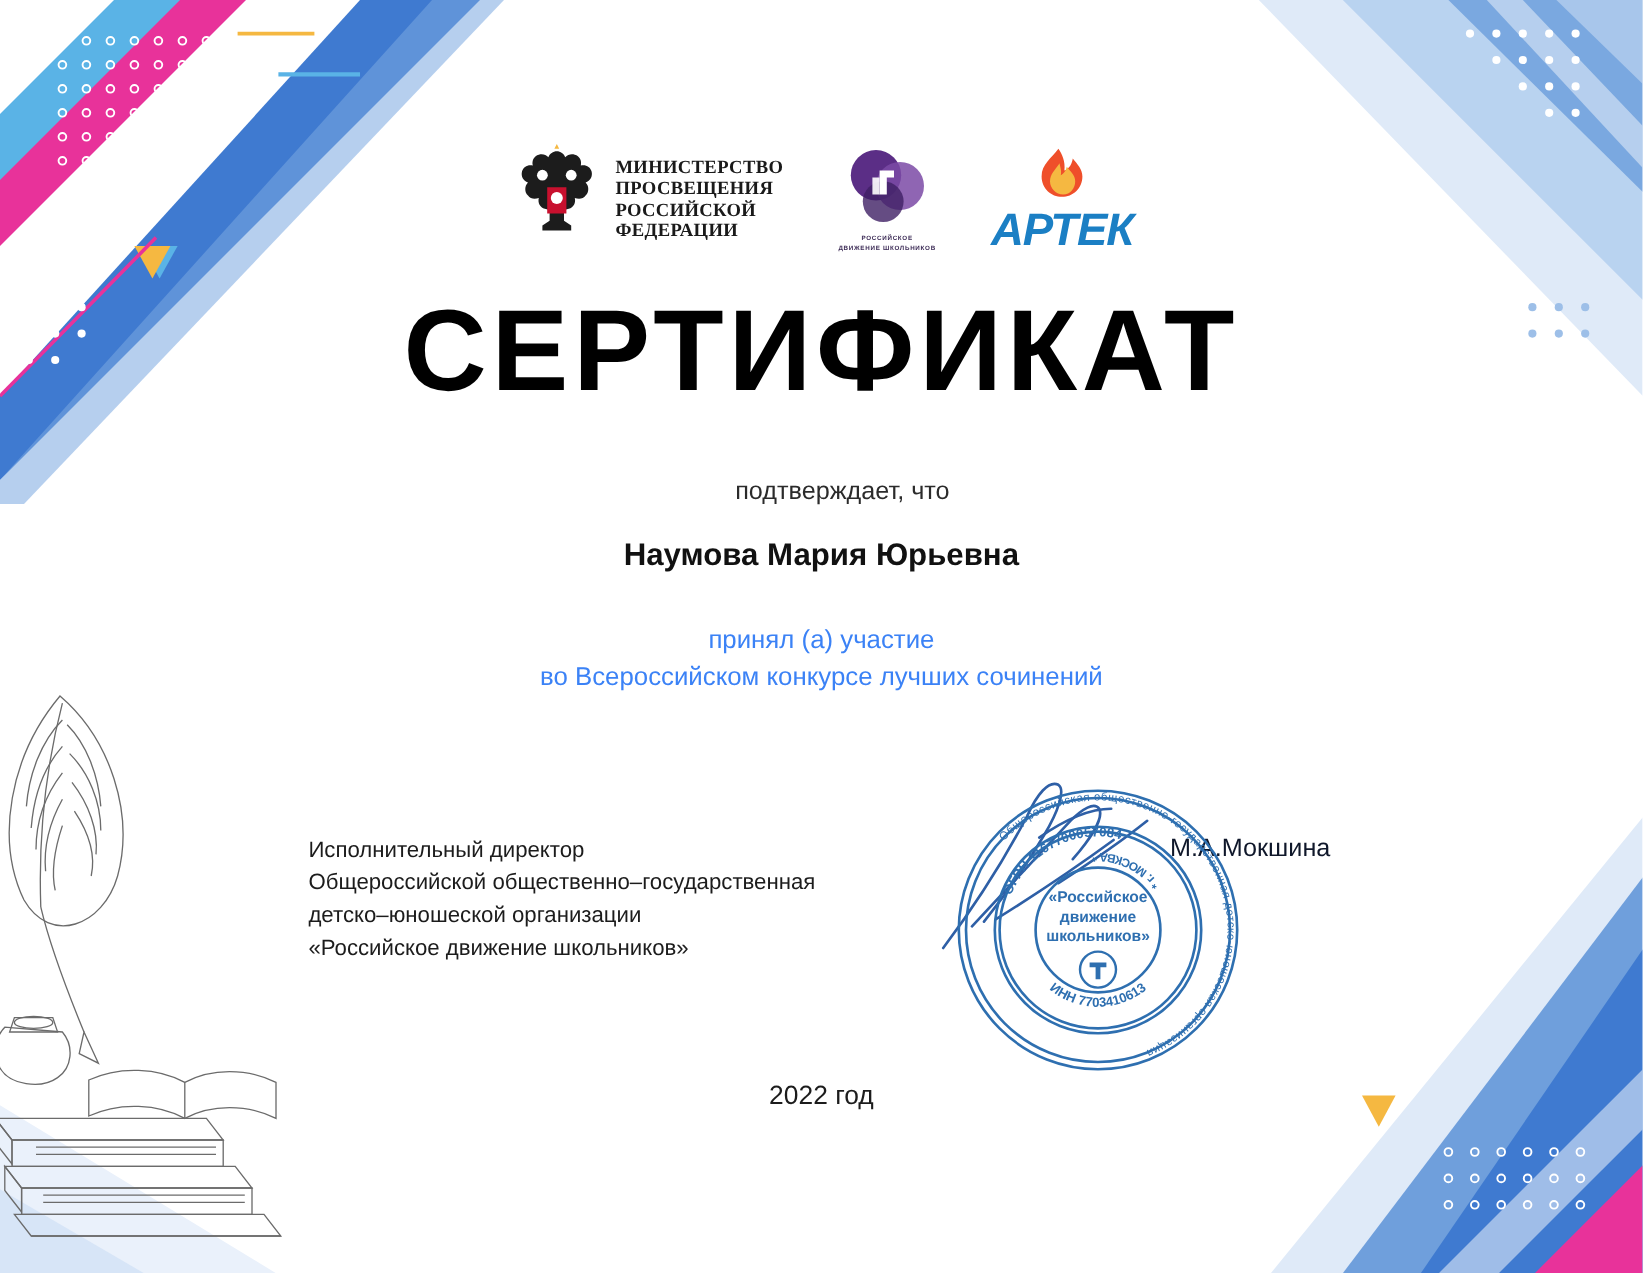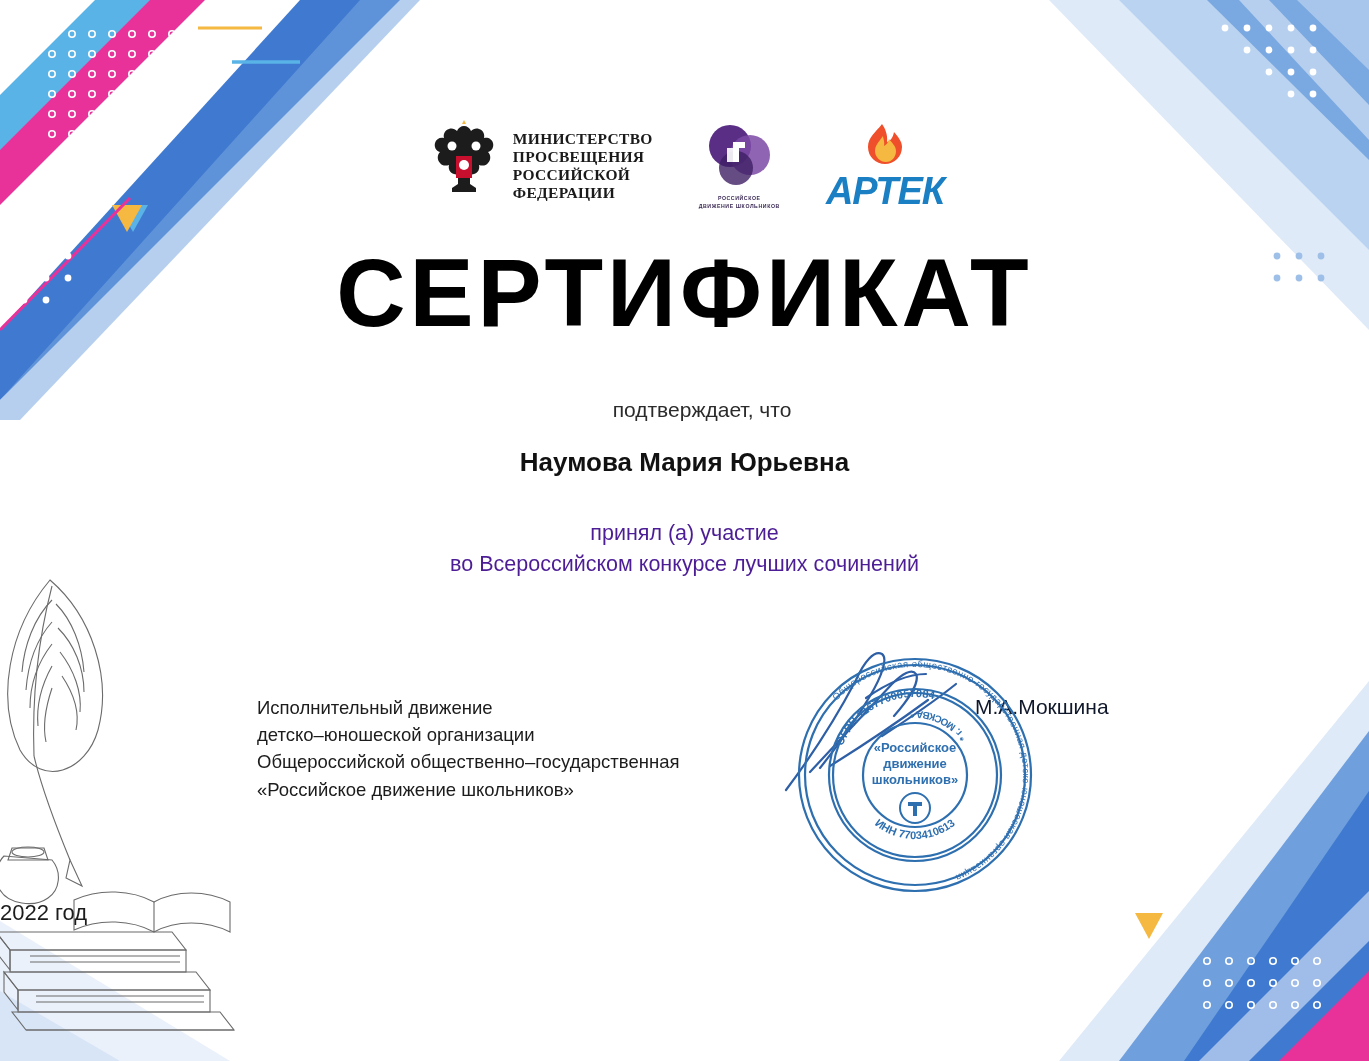--- a/index.html
+++ b/index.html
@@ -101,21 +101,21 @@
     font-size: 26px;
     font-weight: bold;
     color: #111111;
   }
   .body-lines {
     position: absolute;
     left: 0; right: 0;
     top: 518px;
     text-align: center;
     font-size: 21.5px;
-    color: #4c1d95;
+    color: #3b82f6;
     line-height: 1.42;
   }
 
   
   .sig-left {
     position: absolute;
     left: 257px;
     top: 694px;
     font-size: 18.5px;
     color: #1c1c1c;
@@ -125,21 +125,21 @@
     position: absolute;
     left: 975px;
     top: 695px;
     font-size: 21px;
     color: #0f172a;
   }
   .year {
     position: absolute;
     left: 0; right: 0;
     top: 900px;
-    text-align: left;
+    text-align: center;
     font-size: 22px;
     color: #1c1c1c;
   }
 
   .stamp { position: absolute; left: 780px; top: 640px; width: 270px; height: 270px; }
   .quill { position: absolute; left: -10px; top: 560px; width: 300px; height: 480px; }
 </style>
 </head>
 <body>
 
@@ -433,23 +433,23 @@
   <div class="confirms">подтверждает, что</div>
 
   <div class="recipient">Наумова Мария Юрьевна</div>
 
   <div class="body-lines">
     <div>принял (а) участие</div>
     <div>во Всероссийском конкурсе лучших сочинений</div>
   </div>
 
   <div class="sig-left">
-    <div>Исполнительный движение</div>
+    <div>Исполнительный директор</div>
+    <div>Общероссийской общественно–государственная</div>
     <div>детско–юношеской организации</div>
-    <div>Общероссийской общественно–государственная</div>
     <div>«Российское движение школьников»</div>
   </div>
 
   <div class="sig-name">М.А.Мокшина</div>
 
   <div class="deco" style="left:770px; top:640px;">
     <svg width="230" height="180" viewBox="0 0 230 180" xmlns="http://www.w3.org/2000/svg">
       <g fill="none" stroke="#2e5fa6" stroke-width="2.2" stroke-linecap="round">
         <path d="M16 150 C40 118 66 78 86 40 C94 22 104 10 112 14 C118 18 112 36 100 56 C86 80 66 108 50 128"></path>
         <path d="M40 132 C66 104 96 72 122 44 C132 34 142 28 146 34 C150 42 138 60 124 76"></path>

